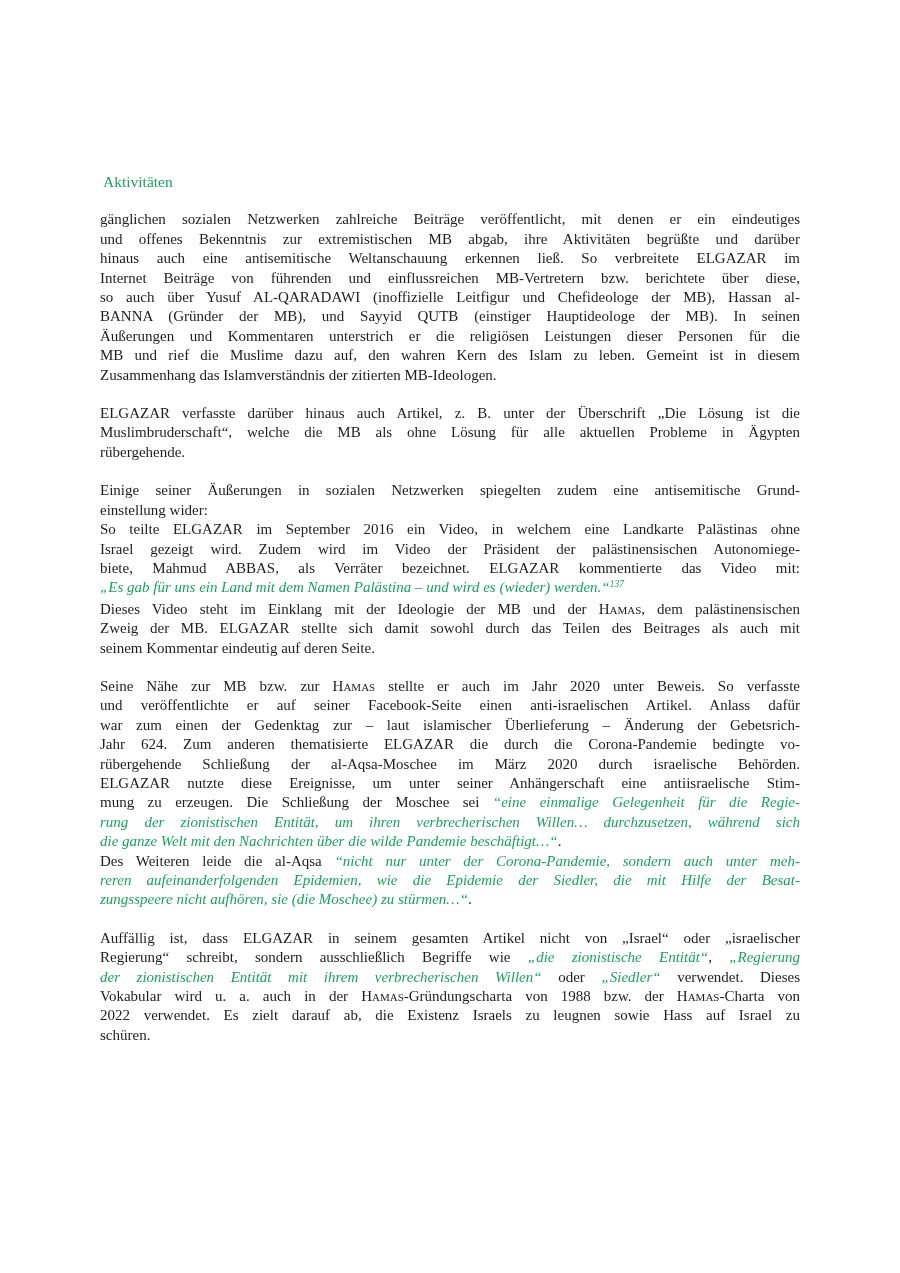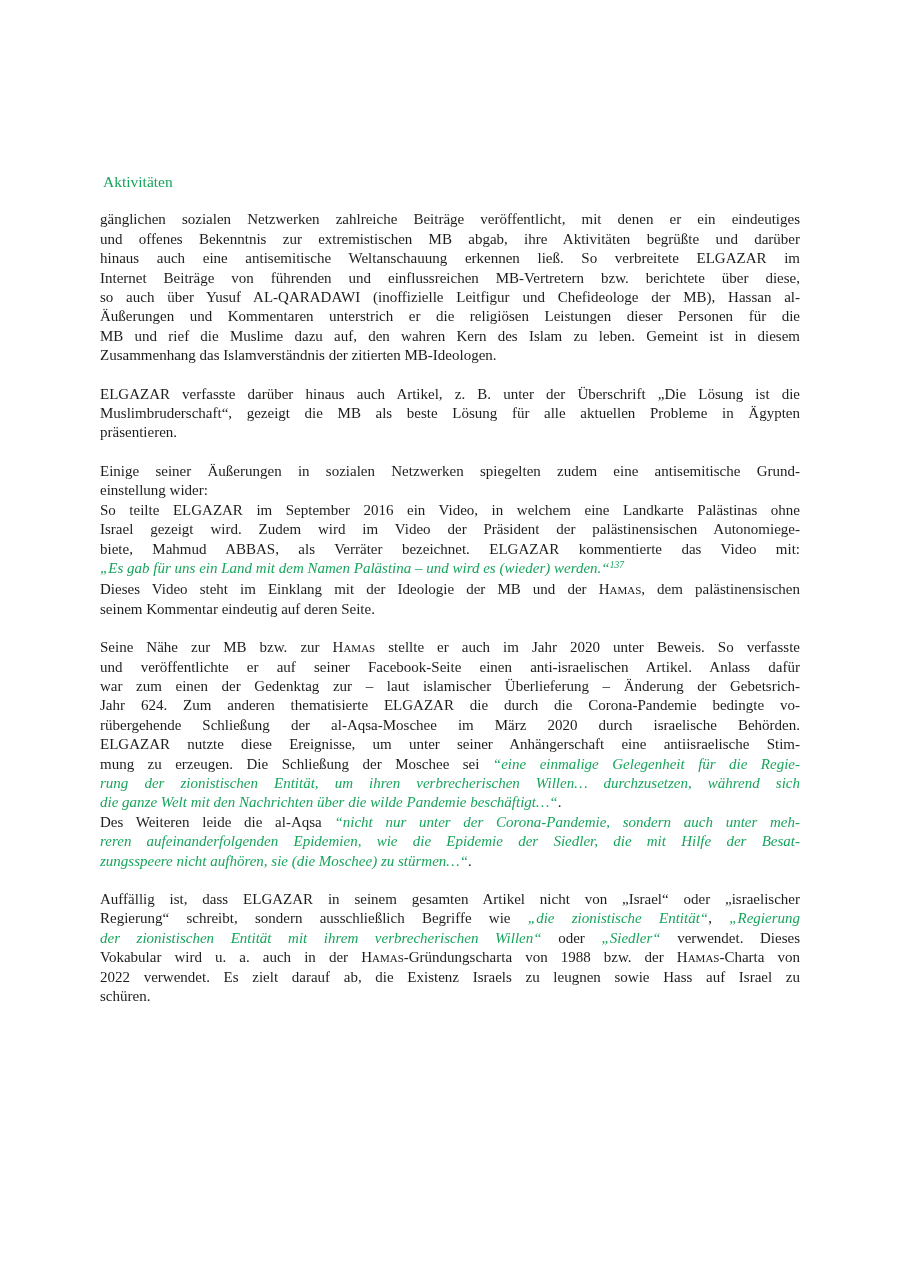--- a/index.html
+++ b/index.html
@@ -78,37 +78,39 @@
 
   <div class="content">
     <h2 class="heading">Aktivitäten</h2>
     <div>
         <div class="para">
           <div class="line"><span>gänglichen sozialen Netzwerken zahlreiche Beiträge veröffentlicht, mit denen er ein eindeutiges</span></div>
           <div class="line"><span>und offenes Bekenntnis zur extremistischen MB abgab, ihre Aktivitäten begrüßte und darüber</span></div>
           <div class="line"><span>hinaus auch eine antisemitische Weltanschauung erkennen ließ. So verbreitete ELGAZAR im</span></div>
           <div class="line"><span>Internet Beiträge von führenden und einflussreichen MB-Vertretern bzw. berichtete über diese,</span></div>
           <div class="line"><span>so auch über Yusuf AL-QARADAWI (inoffizielle Leitfigur und Chefideologe der MB), Hassan al-</span></div>
+          <div class="line"><span>BANNA (Gründer der MB), und Sayyid QUTB (einstiger Hauptideologe der MB). In seinen</span></div>
           <div class="line"><span>Äußerungen und Kommentaren unterstrich er die religiösen Leistungen dieser Personen für die</span></div>
           <div class="line"><span>MB und rief die Muslime dazu auf, den wahren Kern des Islam zu leben. Gemeint ist in diesem</span></div>
           <div class="line nj"><span>Zusammenhang das Islamverständnis der zitierten MB-Ideologen.</span></div>
         </div>
         <div class="para">
           <div class="line"><span>ELGAZAR verfasste darüber hinaus auch Artikel, z. B. unter der Überschrift „Die Lösung ist die</span></div>
-          <div class="line"><span>Muslimbruderschaft“, gezeigt die MB als beste Lösung für alle aktuellen Probleme in Ägypten</span></div>
-          <div class="line nj"><span>präsentieren.</span></div>
+          <div class="line"><span>Muslimbruderschaft“, welche die MB als ohne Lösung für alle aktuellen Probleme in Ägypten</span></div>
+          <div class="line nj"><span>rübergehende.</span></div>
         </div>
         <div class="para">
           <div class="line"><span>Einige seiner Äußerungen in sozialen Netzwerken spiegelten zudem eine antisemitische Grund-</span></div>
           <div class="line nj"><span>einstellung wider:</span></div>
           <div class="line"><span>So teilte ELGAZAR im September 2016 ein Video, in welchem eine Landkarte Palästinas ohne</span></div>
           <div class="line"><span>Israel gezeigt wird. Zudem wird im Video der Präsident der palästinensischen Autonomiege-</span></div>
           <div class="line"><span>biete, Mahmud ABBAS, als Verräter bezeichnet. ELGAZAR kommentierte das Video mit:</span></div>
           <div class="line nj"><span class="q"> „Es gab für uns ein Land mit dem Namen Palästina – und wird es (wieder) werden.“</span><span class="qs">137</span></div>
           <div class="line"><span>Dieses Video steht im Einklang mit der Ideologie der MB und der </span><span class="sc">Hamas</span><span>, dem palästinensischen</span></div>
+          <div class="line"><span>Zweig der MB. ELGAZAR stellte sich damit sowohl durch das Teilen des Beitrages als auch mit</span></div>
           <div class="line nj"><span>seinem Kommentar eindeutig auf deren Seite.</span></div>
         </div>
         <div class="para">
           <div class="line"><span>Seine Nähe zur MB bzw. zur </span><span class="sc">Hamas</span><span> stellte er auch im Jahr 2020 unter Beweis. So verfasste</span></div>
           <div class="line"><span>und veröffentlichte er auf seiner Facebook-Seite einen anti-israelischen Artikel. Anlass dafür</span></div>
           <div class="line"><span>war zum einen der Gedenktag zur – laut islamischer Überlieferung – Änderung der Gebetsrich-</span></div>
           <div class="line"><span>Jahr 624. Zum anderen thematisierte ELGAZAR die durch die Corona-Pandemie bedingte vo-</span></div>
           <div class="line"><span>rübergehende Schließung der al-Aqsa-Moschee im März 2020 durch israelische Behörden.</span></div>
           <div class="line"><span>ELGAZAR nutzte diese Ereignisse, um unter seiner Anhängerschaft eine antiisraelische Stim-</span></div>
           <div class="line"><span>mung zu erzeugen. Die Schließung der Moschee sei </span><span class="q">“eine einmalige Gelegenheit für die Regie-</span></div>

